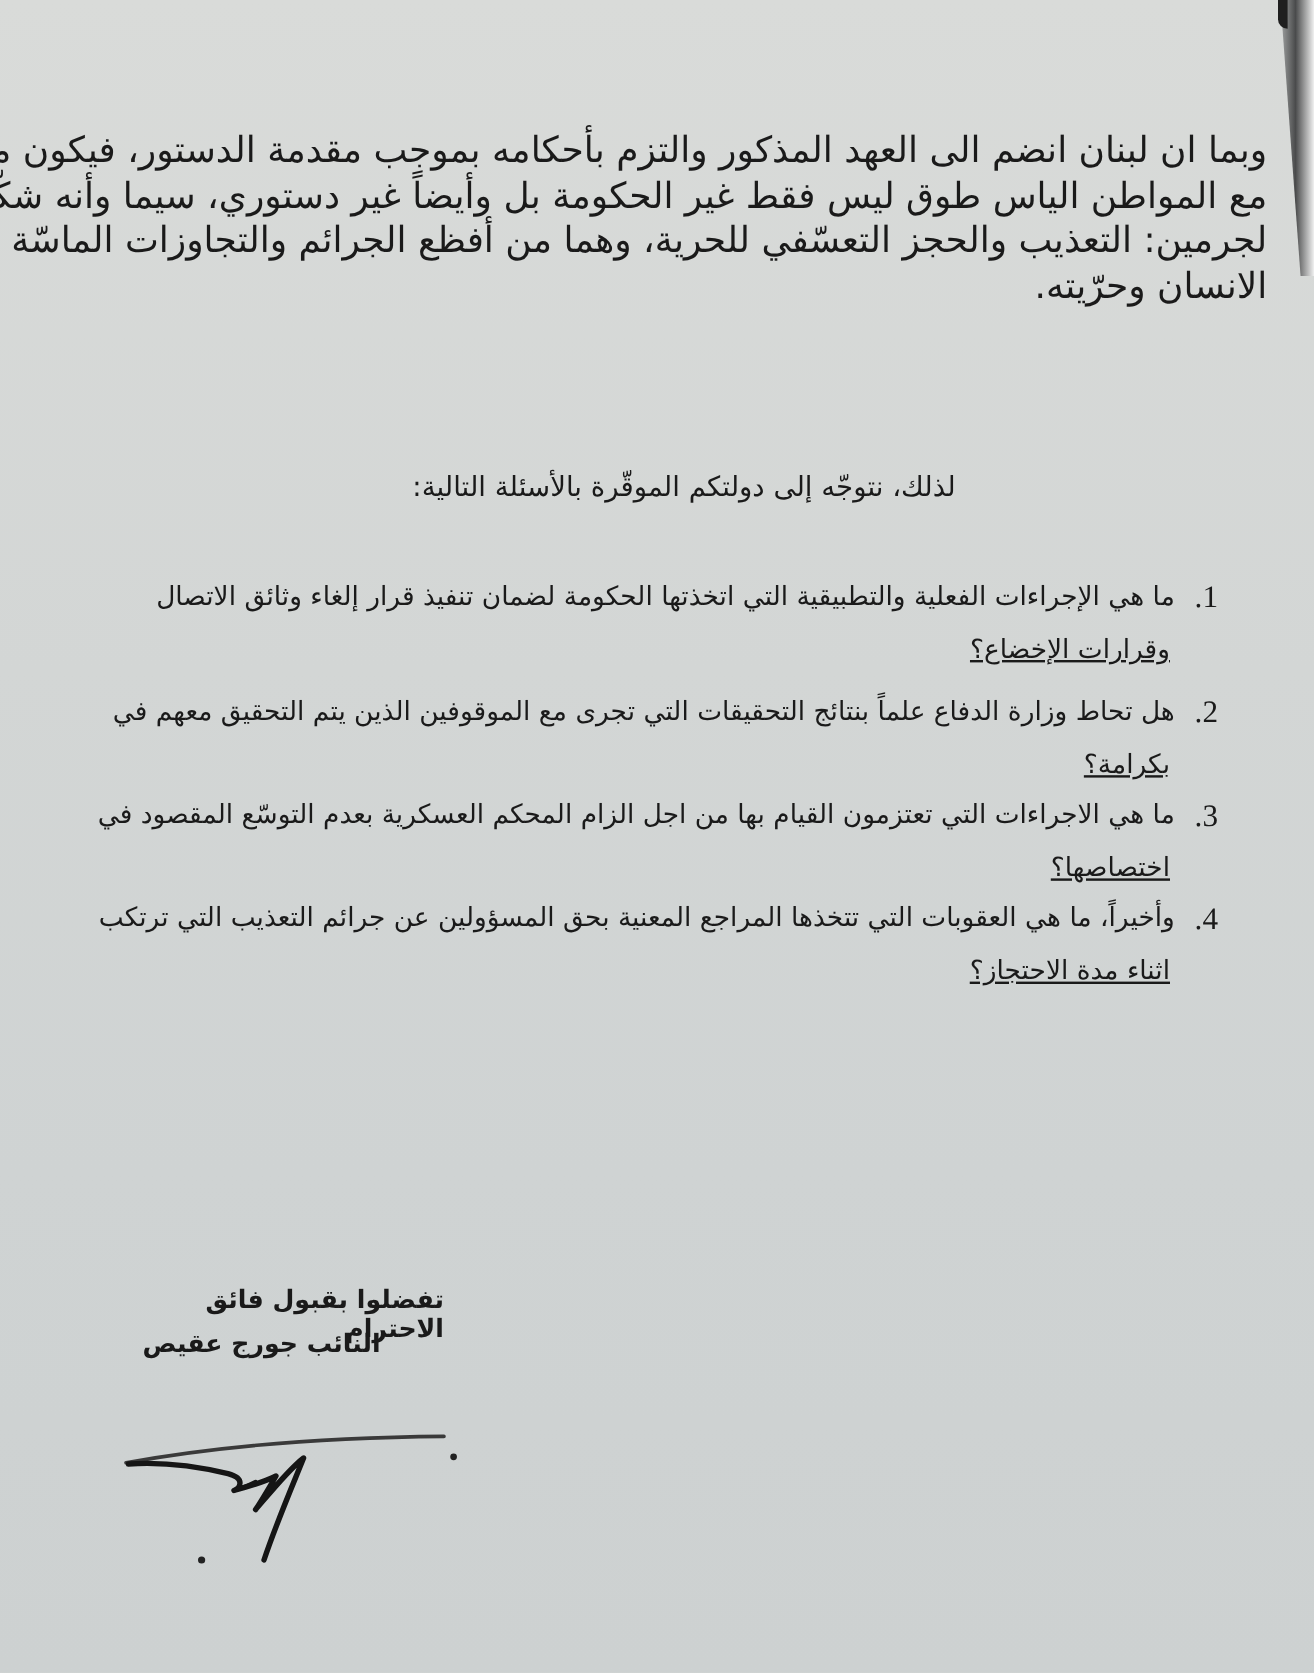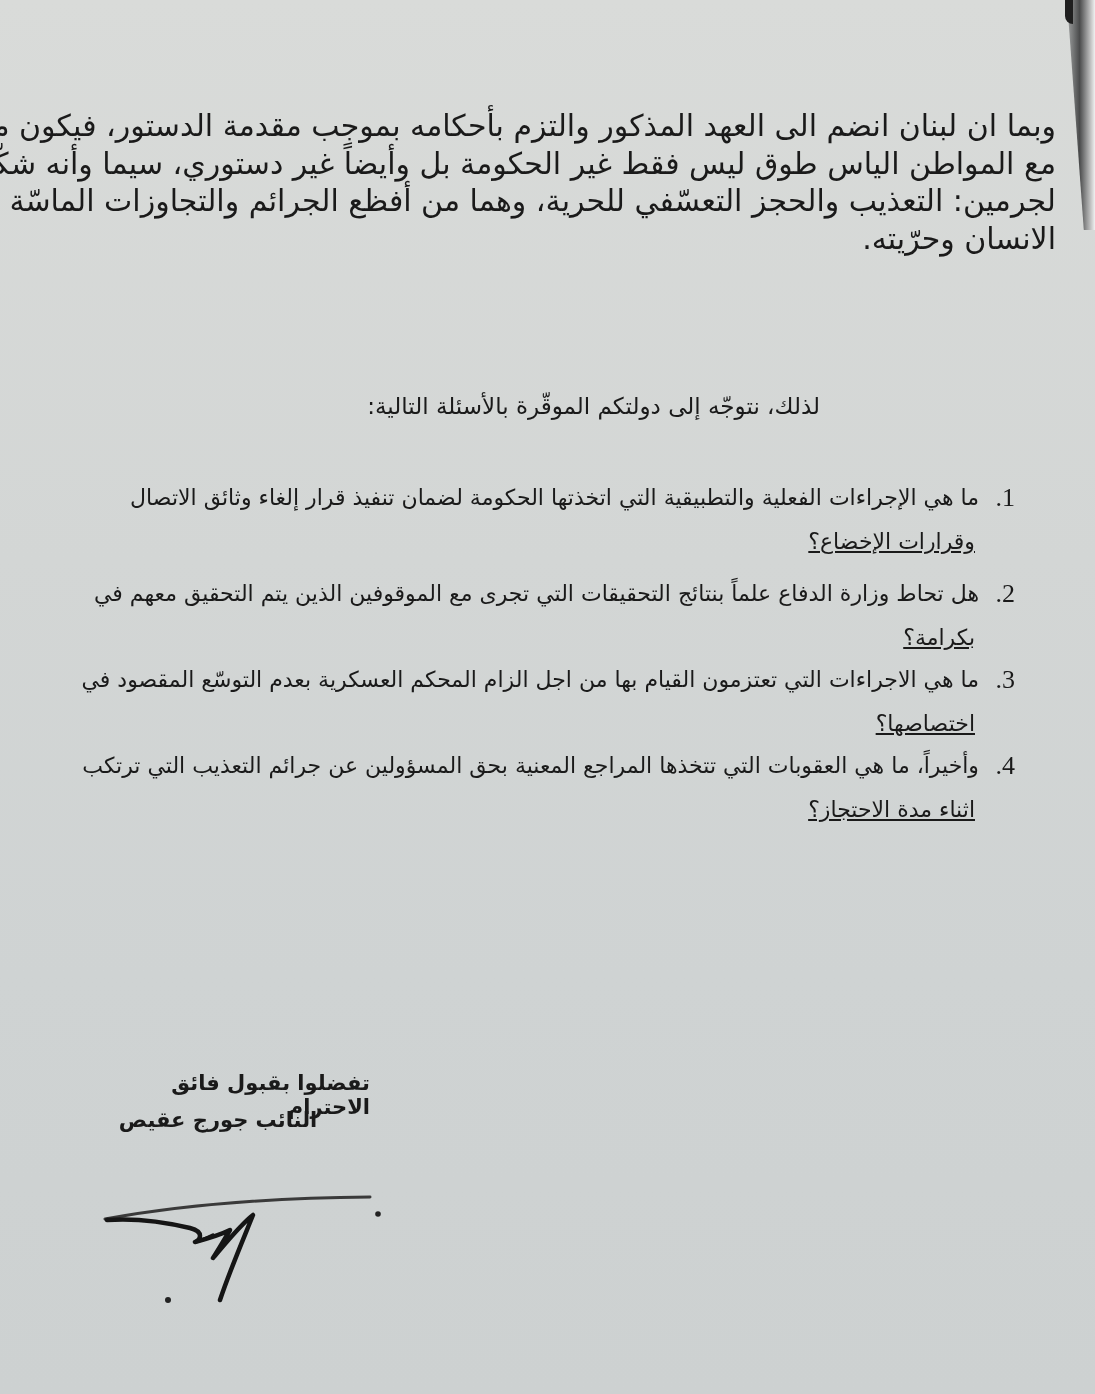--- a/index.html
+++ b/index.html
@@ -54,20 +54,21 @@
       line-height: 37.5px;
       letter-spacing: -0.2px;
     }
     .p1 .line { display: block; white-space: nowrap; text-align: right; }
     .heading {
       position: absolute;
       top: 393px;
       left: 320px;
       width: 500px;
       direction: rtl;
+      text-align: center;
       font-size: 23px;
       font-family: "DejaVu Sans", "Liberation Sans", sans-serif;
     }
     .questions {
       position: absolute;
       top: 476px;
       left: 100px;
       width: 915px;
       direction: rtl;
     }

